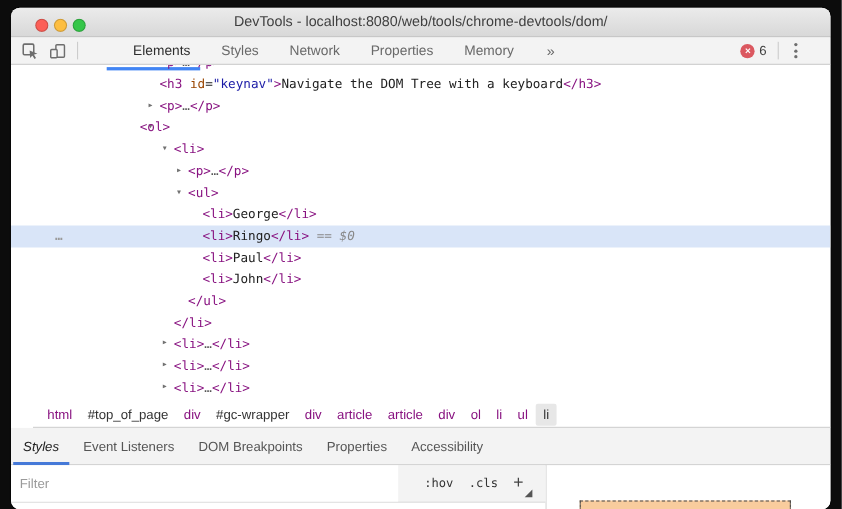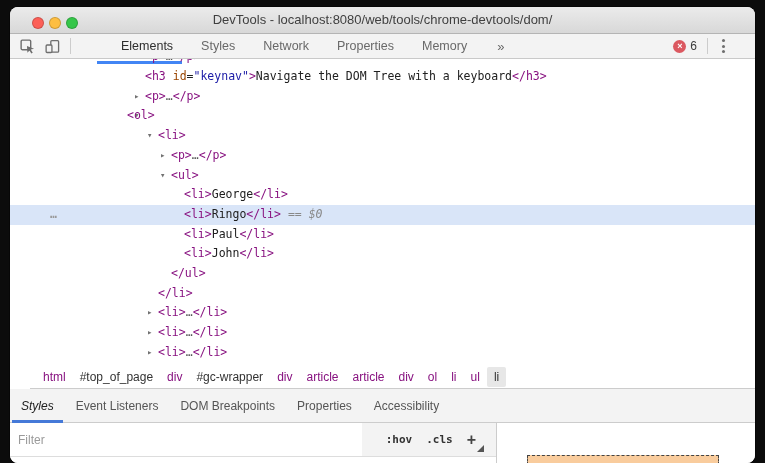--- a/index.html
+++ b/index.html
@@ -53,21 +53,21 @@
   .stab.sel{color:#222;font-style:italic;}
   .stab.sel::after{content:"";position:absolute;left:2px;right:2px;bottom:-1px;height:3px;background:#4579d8;}
   
   #lowpane{position:absolute;left:0;top:416px;right:0;bottom:0;display:flex;}
   #leftpane{width:486px;display:flex;flex-direction:column;}
   #filterbar{height:33px;background:#f3f3f3;border-bottom:1px solid #ddd;display:flex;align-items:center;position:relative;}
   #filter-input{width:352px;height:100%;border:none;outline:none;background:#fff;padding:0 8px;
     font-size:12px;color:#333;box-sizing:border-box;font-family:"Liberation Sans",sans-serif;}
   #filter-input::placeholder{color:#9a9a9a;}
   #toggles{display:flex;align-items:center;margin-left:auto;gap:14px;margin-right:20px;
-    font-family:"DejaVu Sans Mono",monospace;font-size:11px;color:#333;font-weight:bold;}
+    font-family:"DejaVu Sans Mono",monospace;font-size:11px;color:#333;}
   #toggles .tg-plus{font-size:16px;color:#444;font-family:"Liberation Sans",sans-serif;}
   #corner-grip{position:absolute;right:12px;bottom:4px;width:0;height:0;
     border-bottom:7px solid #555;border-left:7px solid transparent;}
   #leftpane-rest{flex:1;background:#fff;}
   #pane-divider{width:1px;background:#ccc;}
   #rightpane{flex:1;background:#fff;position:relative;}
   #boxmodel-teaser{position:absolute;left:30px;bottom:-2px;width:190px;height:8px;
     background:#f9cc9d;border:1px dashed #444;}
 </style>
 </head>

